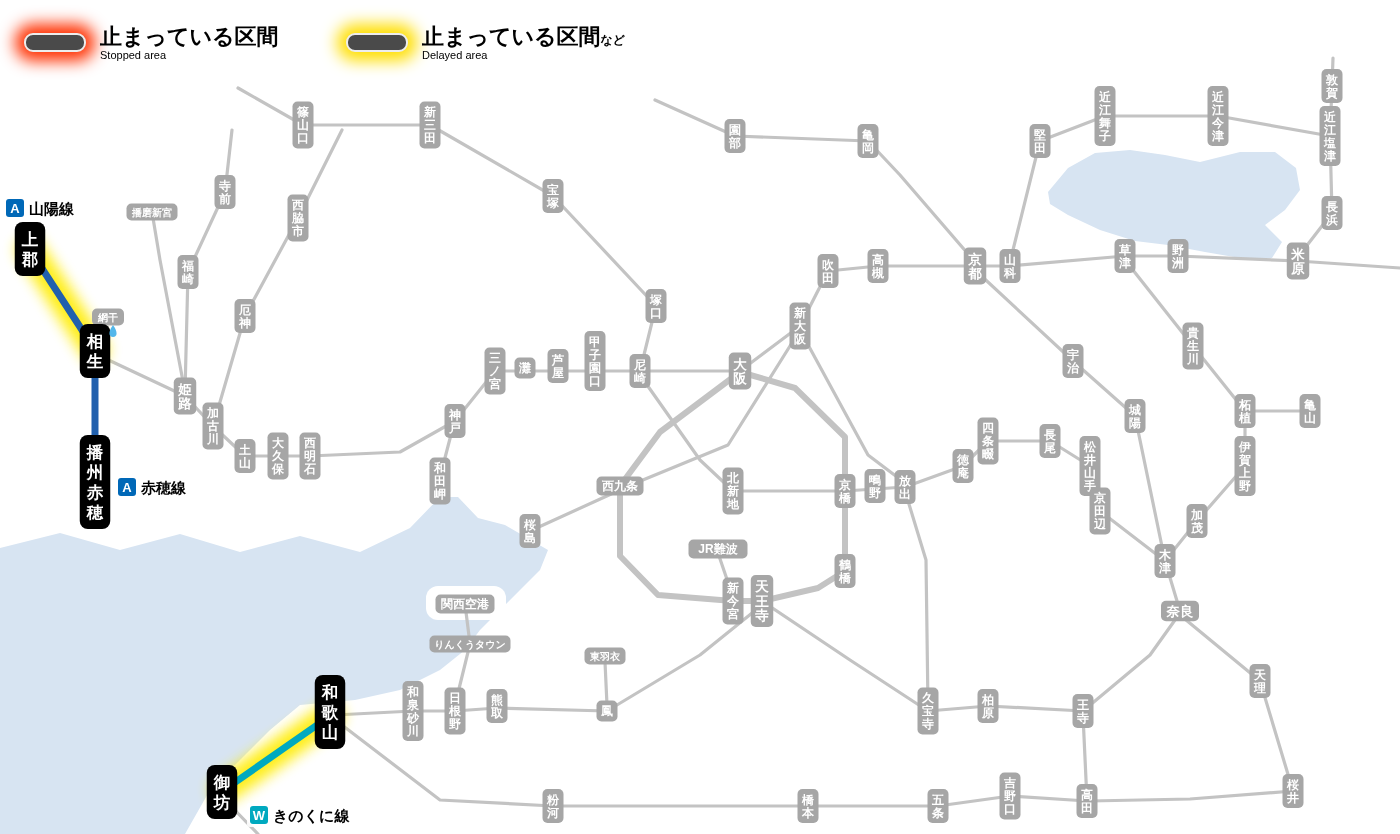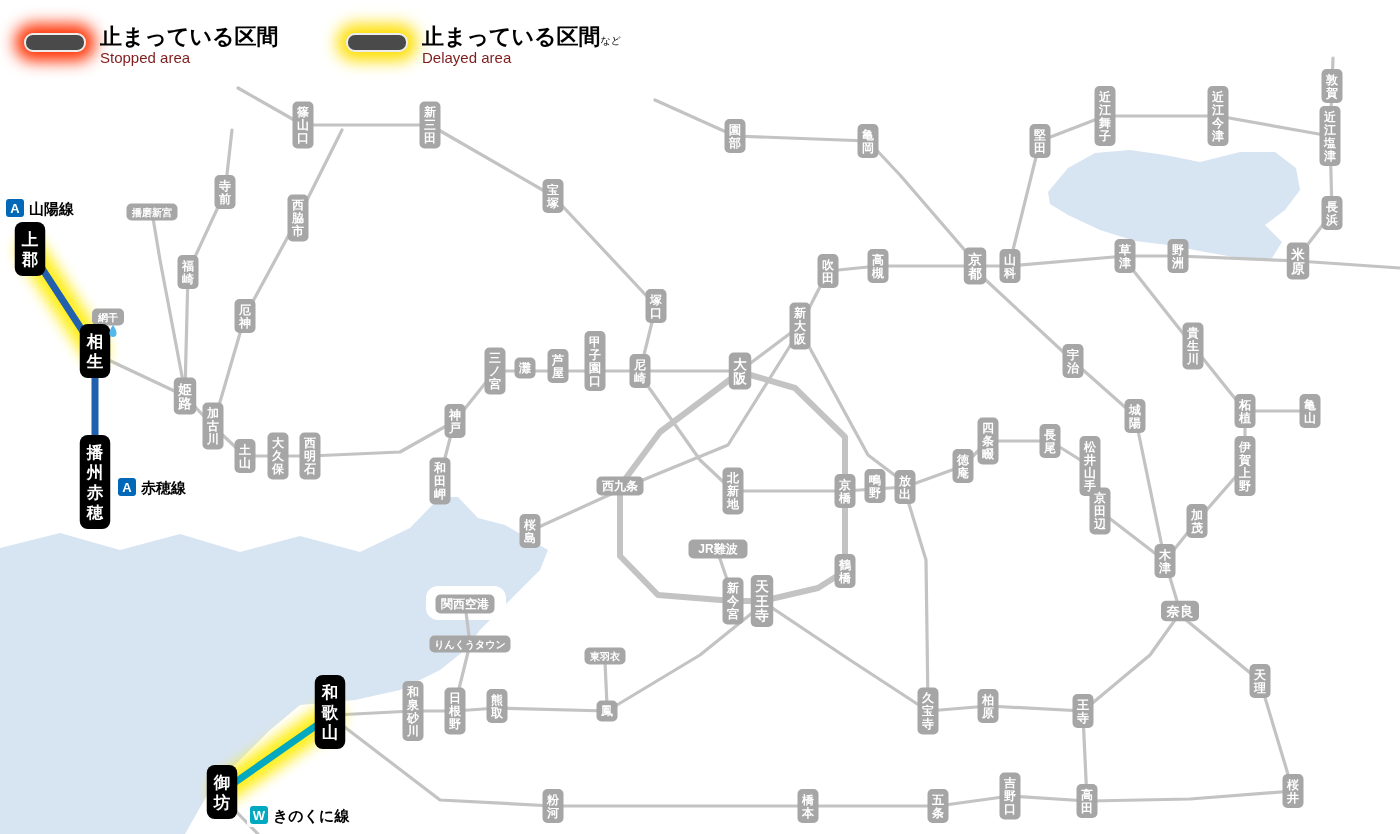--- a/index.html
+++ b/index.html
@@ -7,22 +7,22 @@
          font-family:"Liberation Sans",sans-serif;}
   #map-svg{position:absolute;left:0;top:0;}
   #map-svg text{font-family:"Liberation Sans",sans-serif;}
   .legend{position:absolute;left:0;top:0;width:100%;z-index:5;pointer-events:none;}
   .legend-item{position:absolute;display:flex;align-items:flex-start;gap:14px;}
   .legend-item.stopped{left:24px;top:24px;}
   .legend-item.delayed{left:346px;top:24px;}
   .legend-bar{width:58px;height:15px;background:#4a4a4a;border:2px solid #ededed;
               border-radius:9px;margin-top:9px;flex:0 0 auto;}
   .legend-title{font-size:22px;font-weight:bold;color:#000;line-height:1.15;}
-  .legend-title .suffix{font-size:10px;font-weight:normal;}
-  .legend-sub{font-size:15px;color:#7f1d1d;line-height:1.2;}
+  .legend-title .suffix{font-size:12px;font-weight:bold;}
+  .legend-sub{font-size:11px;color:#000000;line-height:1.2;}
 </style>
 </head>
 <body>
 
 <div class="stage">
 
   <svg id="map-svg" width="1400" height="834" viewBox="0 0 1400 834">
     <defs>
       <filter id="yglow" x="-60%" y="-60%" width="220%" height="220%">
         <feGaussianBlur stdDeviation="7"></feGaussianBlur>

